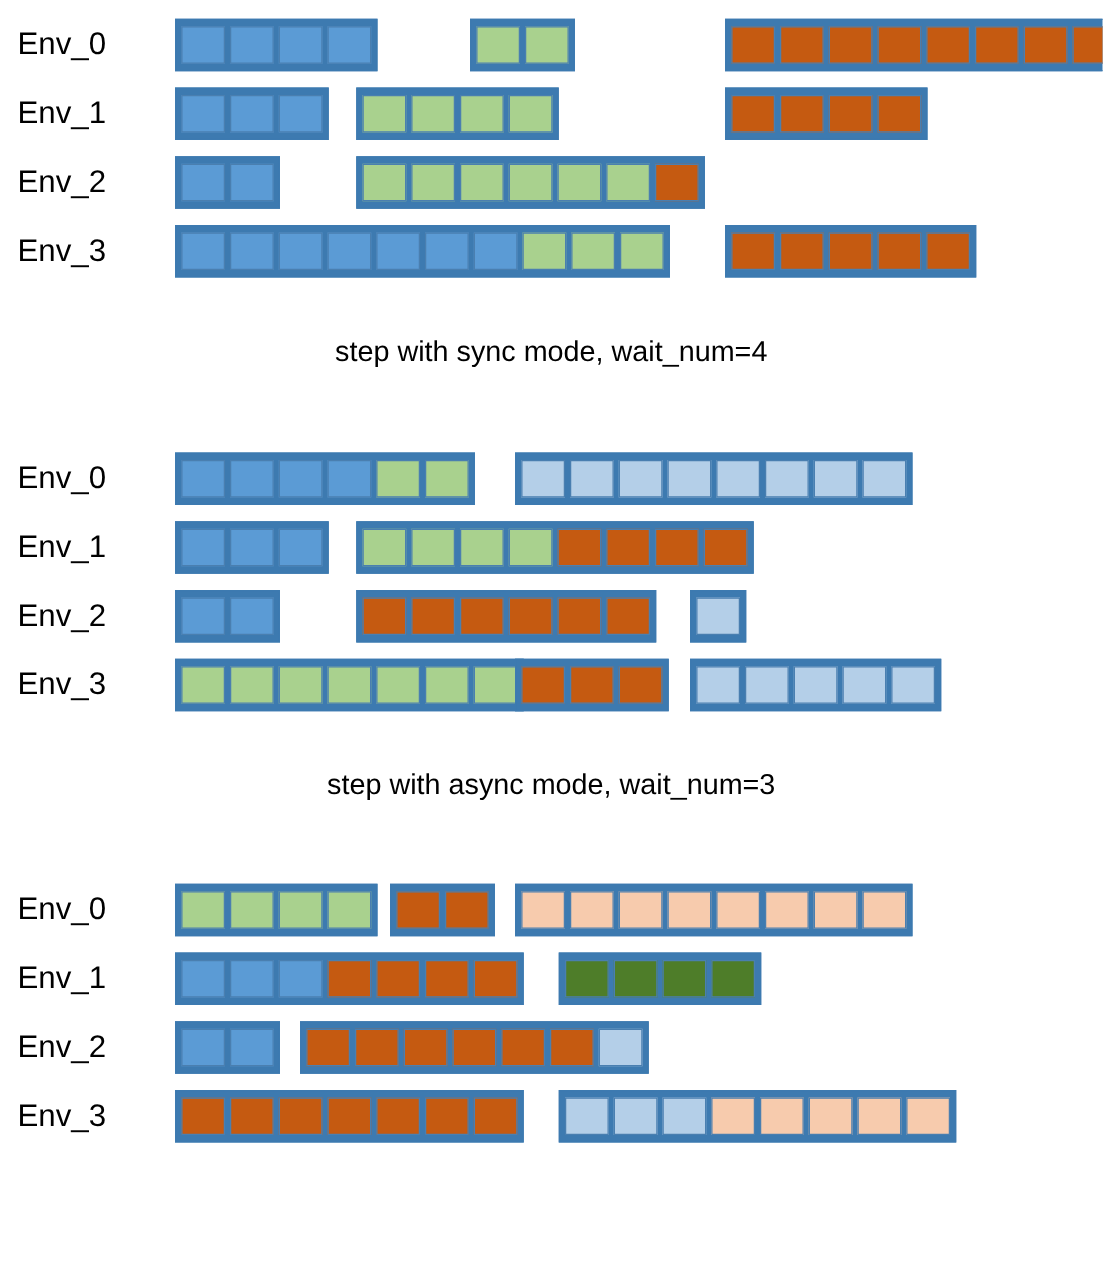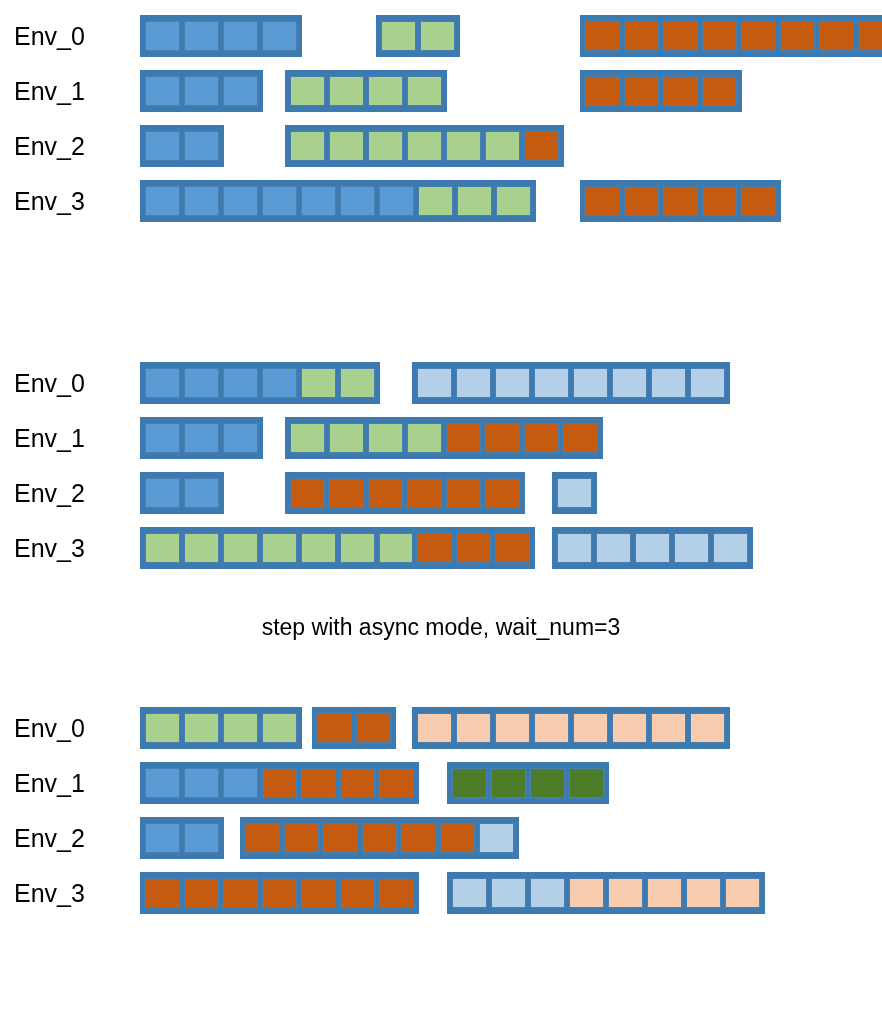--- a/index.html
+++ b/index.html
@@ -162,20 +162,21 @@
           <div class="group" style="left: 460px; background: rgb(61, 122, 176);">
             <div class="cell" style="width: 35px; background: rgb(197, 90, 17); border-color: rgb(74, 127, 176);"></div>
             <div class="cell" style="width: 35px; background: rgb(197, 90, 17); border-color: rgb(74, 127, 176);"></div>
             <div class="cell" style="width: 35px; background: rgb(197, 90, 17); border-color: rgb(74, 127, 176);"></div>
             <div class="cell" style="width: 35px; background: rgb(197, 90, 17); border-color: rgb(74, 127, 176);"></div>
             <div class="cell" style="width: 35px; background: rgb(197, 90, 17); border-color: rgb(74, 127, 176);"></div>
           </div>
         </div>
       </div>
     </div>
+    <div class="caption" style="top: 268px;">step with sync mode, wait_num=4</div>
     <div class="panel" style="top: 355px;">
       <div class="row" style="height: 55px;">
         <div class="row-label">Env_0</div>
         <div class="track" style="left: 120px;">
           <div class="group" style="left: 20px; background: rgb(61, 122, 176);">
             <div class="cell" style="width: 35px; background: rgb(91, 155, 213); border-color: rgb(74, 127, 176);"></div>
             <div class="cell" style="width: 35px; background: rgb(91, 155, 213); border-color: rgb(74, 127, 176);"></div>
             <div class="cell" style="width: 35px; background: rgb(91, 155, 213); border-color: rgb(74, 127, 176);"></div>
             <div class="cell" style="width: 35px; background: rgb(91, 155, 213); border-color: rgb(74, 127, 176);"></div>
             <div class="cell" style="width: 35px; background: rgb(169, 209, 142); border-color: rgb(74, 127, 176);"></div>

